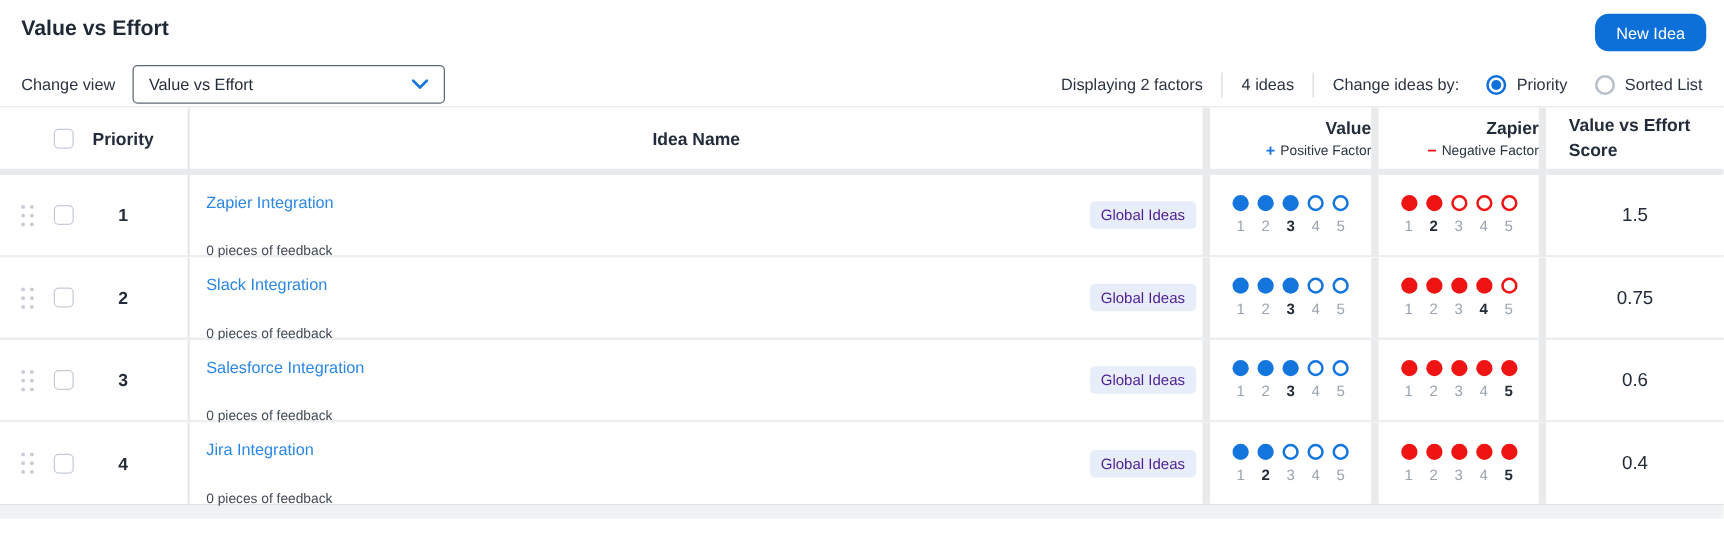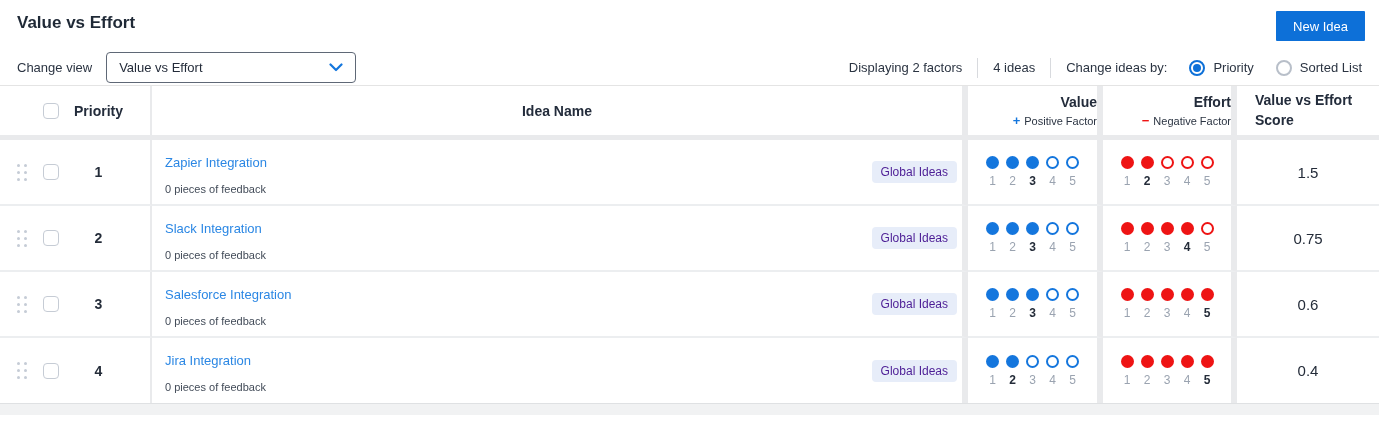--- a/index.html
+++ b/index.html
@@ -2,21 +2,21 @@
 <html style="--accent: #0d70d8; --value-blue: #1476dd; --effort-red: #ee1414; --link-blue: #2b87e4;"><head>
 <meta charset="utf-8">
 <style>
   * { margin:0; padding:0; box-sizing:border-box; }
   html,body { width:1379px; height:426px; overflow:hidden; background:#fff;
     font-family:"Liberation Sans","DejaVu Sans",sans-serif; color:#242c3a; }
 
   
   .topbar { display:flex; align-items:flex-start; justify-content:space-between; padding:11px 14px 0 17px; }
   .page-title { font-size:17px; font-weight:700; color:#1f2936; padding-top:2px; }
-  .btn-primary { background:var(--accent); color:#fff; border:none; border-radius:1px;
+  .btn-primary { background:var(--accent); color:#fff; border:none; border-radius:11px;
     height:30px; padding:0 17px; font-size:13px; font-family:inherit; cursor:pointer; }
 
   .toolbar { display:flex; align-items:center; padding:9px 17px 0 17px; height:44px; }
   .lbl { font-size:13px; color:#2b3442; }
   .select-box { margin-left:14px; width:250px; height:31px; border:1px solid #5f6876; border-radius:4px;
     background:#fff; display:flex; align-items:center; padding:0 12px; font-size:13px; color:#242c3a; cursor:pointer; }
   .select-box .sel-val { flex:1; }
   .chev svg { display:block; }
 
   .toolbar-right { margin-left:auto; display:flex; align-items:center; }
@@ -53,21 +53,21 @@
     display:inline-block; flex:none; cursor:pointer; }
 
   .rc.c1 { display:flex; align-items:center; padding-left:17px; }
   .drag { display:grid; grid-template-columns:repeat(2,3px); grid-auto-rows:3px; gap:4px 4px; cursor:grab; }
   .drag i { width:3px; height:3px; border-radius:50%; background:#c5ccd6; }
   .rc.c1 .checkbox { margin-left:16px; }
   .pnum { flex:1; text-align:center; padding-right:12px; font-size:14px; font-weight:700; color:#242c39; }
 
   .rc.c2 { position:relative; padding:13px 0 0 13px; }
   .idea-link { font-size:13px; color:var(--link-blue); text-decoration:none; cursor:pointer; }
-  .feedback { margin-top:12px; font-size:11px; color:#424b58; }
+  .feedback { margin-top:24px; font-size:11px; color:#424b58; }
   .tag { position:absolute; right:5px; top:50%; transform:translateY(-50%); background:#e7edf9; color:#4c1d95;
     font-size:12px; padding:4px 9px; border-radius:4px; white-space:nowrap; }
 
   .ratecell { display:flex; flex-direction:column; align-items:center; justify-content:center; }
   .dots { display:flex; gap:7px; }
   .dot { width:13px; height:13px; border-radius:50%; cursor:pointer; }
   .dot.value.filled { background:var(--value-blue); }
   .dot.value.outline { border:2px solid var(--value-blue); background:#fff; }
   .dot.effort.filled { background:var(--effort-red); }
   .dot.effort.outline { border:2px solid var(--effort-red); background:#fff; }
@@ -126,21 +126,21 @@
     <span>Idea Name</span>
   </div>
   <div class="cell hc c3 colhead">
     <div class="ht">Value</div>
     <div class="hs">
       <span class="sym plus">+</span>
       <span>Positive Factor</span>
     </div>
   </div>
   <div class="cell hc c4 colhead">
-    <div class="ht">Effort</div>
+    <div class="ht">Zapier</div>
     <div class="hs">
       <span class="sym minus">−</span>
       <span>Negative Factor</span>
     </div>
   </div>
   <div class="cell hc c5">Value vs Effort Score</div>
 
   <div class="cell rc c1">
     <span class="drag">
         <i></i>

